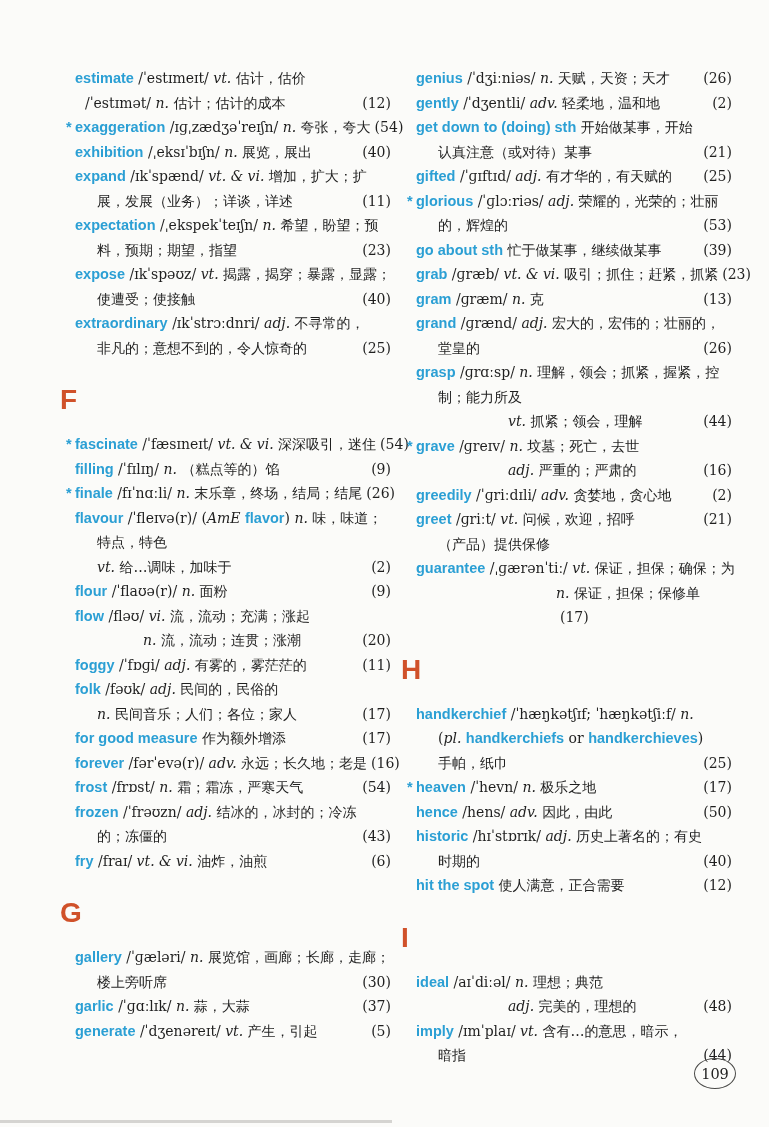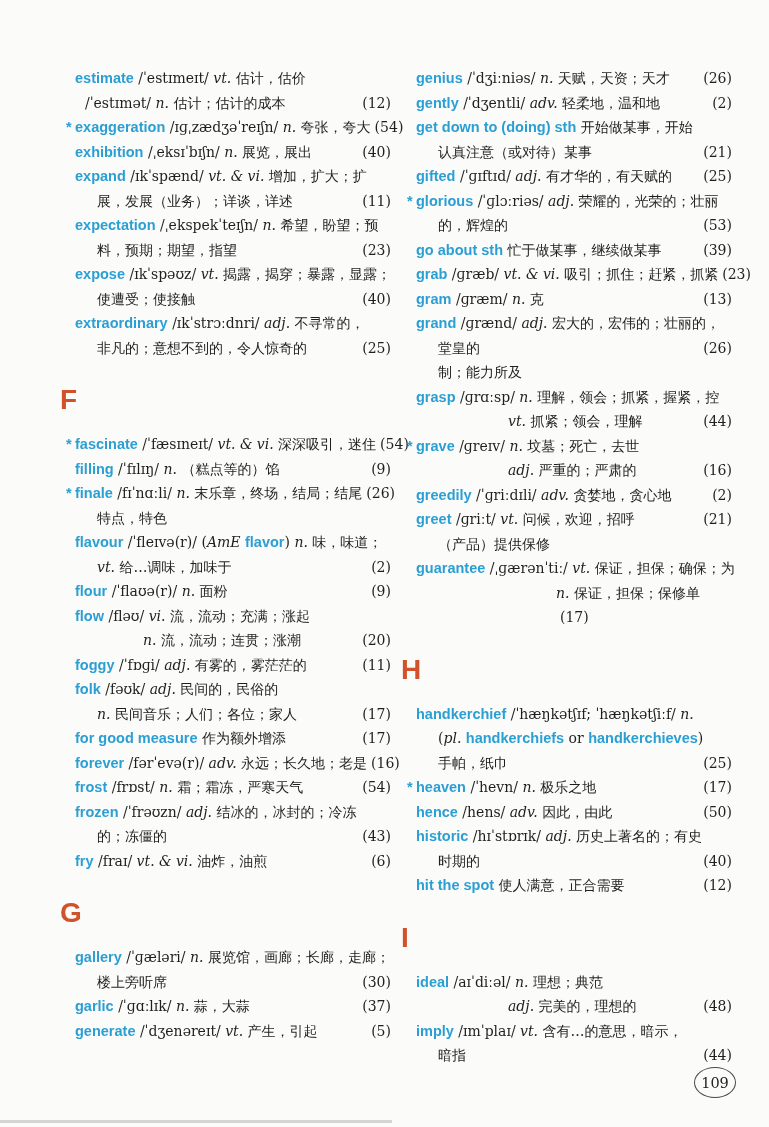--- a/index.html
+++ b/index.html
@@ -56,21 +56,21 @@
   .sg-i{font-size:14px;font-style:italic;}
   .sg-s{
     display:inline-block;
     width:9px;margin-left:-9px;
     font-family:"Liberation Sans", sans-serif;
     font-weight:700;font-size:14.5px;
     color:var(--blue);
   }
   .page-num{
     position:absolute;
-    right:33px;bottom:29px;
+    right:33px;bottom:38px;
     width:40px;height:29px;
     border:1.4px solid #4a4a48;
     border-radius:50%;
     display:flex;align-items:center;justify-content:center;
     font-size:14.5px;
     color:#222;
     background:transparent;
   }
   .scan-edge{
     position:absolute;
@@ -156,25 +156,25 @@
             <span class="ref">(9)</span>
           </div>
         </div>
         <div class="entry">
           <div class="line">
             <span class="lc"><span class="sg-s">*</span><span class="sg-w">finale</span><span class="sg-p"> /fɪˈnɑːli/ </span><span class="sg-i">n.</span><span class="sg-p"> 末乐章，终场，结局；结尾</span></span>
             <span class="ref">(26)</span>
           </div>
         </div>
         <div class="entry">
+          <div class="line">
+            <span class="lc"><span class="sg-w">flavour</span><span class="sg-p"> /ˈfleɪvə(r)/ (</span><span class="sg-i">AmE</span><span class="sg-p"> </span><span class="sg-w">flavor</span><span class="sg-p">) </span><span class="sg-i">n.</span><span class="sg-p"> 味，味道；</span></span>
+          </div>
           <div class="line ind2">
             <span class="lc"><span class="sg-p">特点，特色</span></span>
-          </div>
-          <div class="line">
-            <span class="lc"><span class="sg-w">flavour</span><span class="sg-p"> /ˈfleɪvə(r)/ (</span><span class="sg-i">AmE</span><span class="sg-p"> </span><span class="sg-w">flavor</span><span class="sg-p">) </span><span class="sg-i">n.</span><span class="sg-p"> 味，味道；</span></span>
           </div>
           <div class="line ind2">
             <span class="lc"><span class="sg-i">vt.</span><span class="sg-p"> 给…调味，加味于</span></span>
             <span class="ref">(2)</span>
           </div>
         </div>
         <div class="entry">
           <div class="line">
             <span class="lc"><span class="sg-w">flour</span><span class="sg-p"> /ˈflaʊə(r)/ </span><span class="sg-i">n.</span><span class="sg-p"> 面粉</span></span>
             <span class="ref">(9)</span>
@@ -318,25 +318,25 @@
         <div class="entry">
           <div class="line">
             <span class="lc"><span class="sg-w">grand</span><span class="sg-p"> /ɡrænd/ </span><span class="sg-i">adj.</span><span class="sg-p"> 宏大的，宏伟的；壮丽的，</span></span>
           </div>
           <div class="line ind2">
             <span class="lc"><span class="sg-p">堂皇的</span></span>
             <span class="ref">(26)</span>
           </div>
         </div>
         <div class="entry">
+          <div class="line">
+            <span class="lc"><span class="sg-w">grasp</span><span class="sg-p"> /ɡrɑːsp/ </span><span class="sg-i">n.</span><span class="sg-p"> 理解，领会；抓紧，握紧，控</span></span>
+          </div>
           <div class="line ind2">
             <span class="lc"><span class="sg-p">制；能力所及</span></span>
-          </div>
-          <div class="line">
-            <span class="lc"><span class="sg-w">grasp</span><span class="sg-p"> /ɡrɑːsp/ </span><span class="sg-i">n.</span><span class="sg-p"> 理解，领会；抓紧，握紧，控</span></span>
           </div>
           <div class="line ind4">
             <span class="lc"><span class="sg-i">vt.</span><span class="sg-p"> 抓紧；领会，理解</span></span>
             <span class="ref">(44)</span>
           </div>
         </div>
         <div class="entry">
           <div class="line">
             <span class="lc"><span class="sg-s">*</span><span class="sg-w">grave</span><span class="sg-p"> /ɡreɪv/ </span><span class="sg-i">n.</span><span class="sg-p"> 坟墓；死亡，去世</span></span>
           </div>

